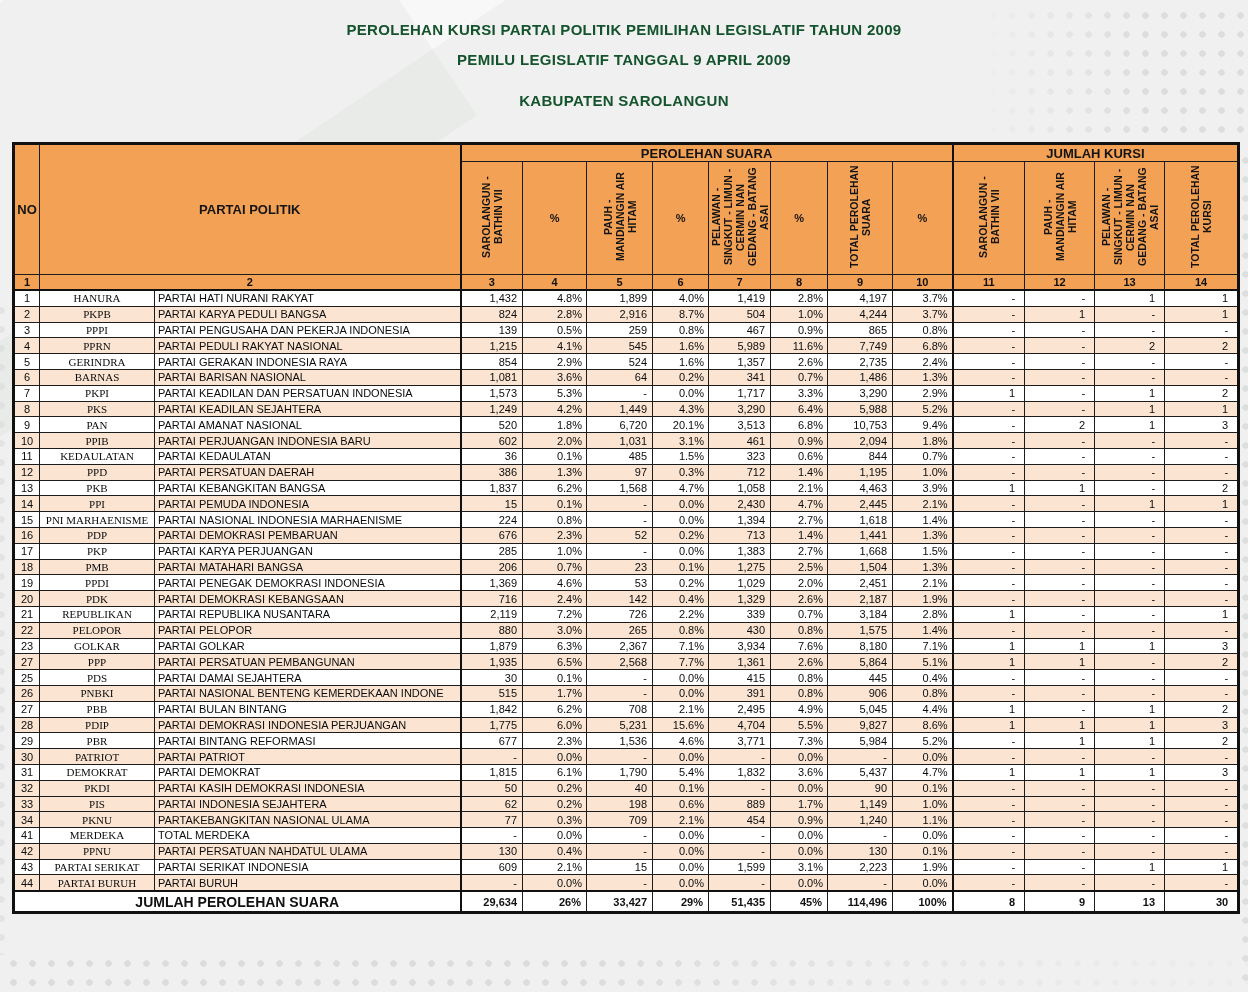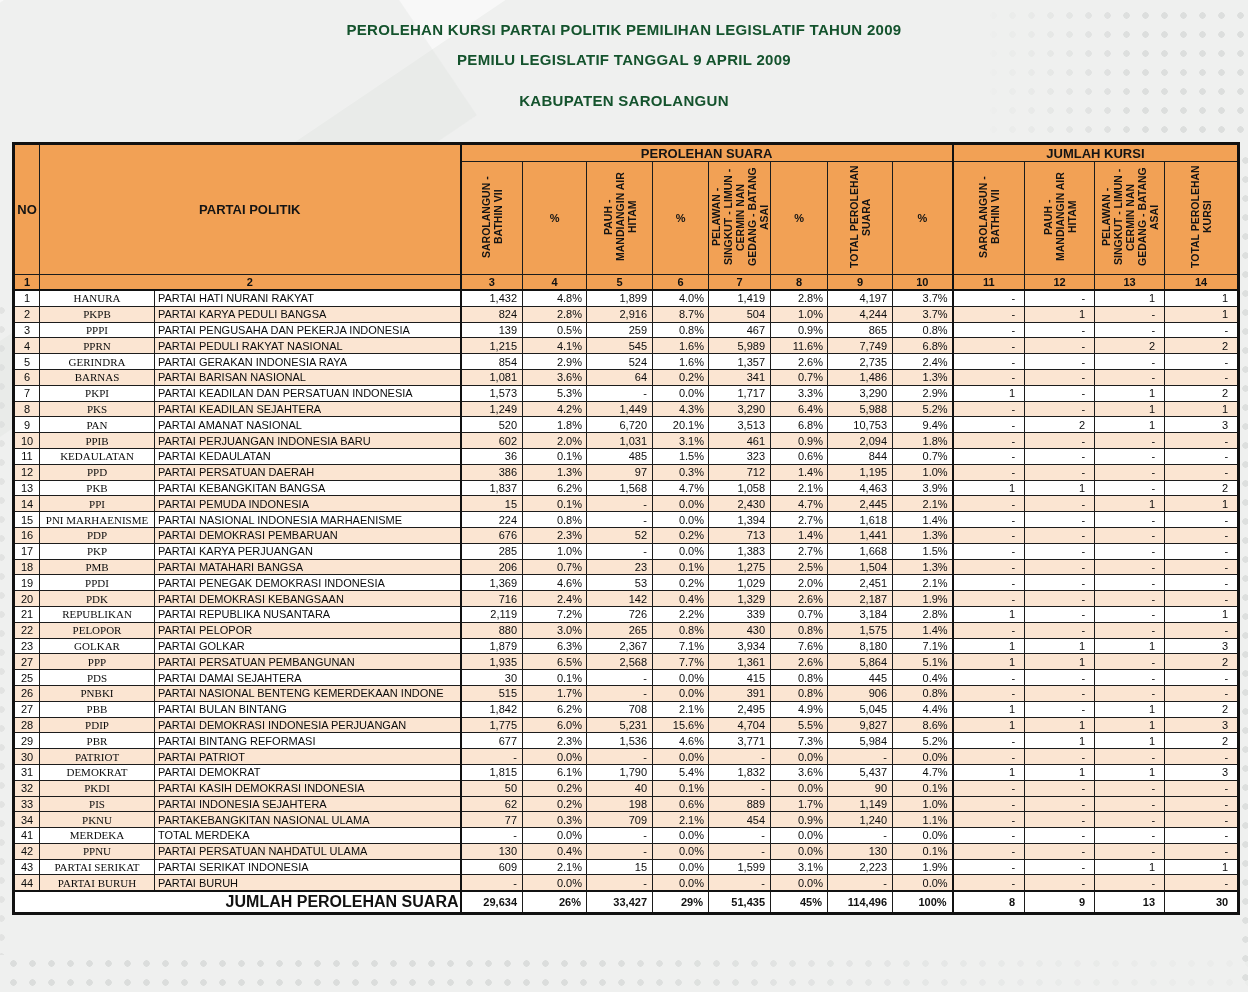--- a/index.html
+++ b/index.html
@@ -55,21 +55,21 @@
   tbody td{height:14.8px;padding:0 3px;color:#0c0c0c;}
   tbody tr.shaded td{background:#fbe5d2;}
   .c-no{text-align:center;padding:0 1px;}
   .c-abbr{text-align:center;font-family:Liberation Serif, serif;}
   .c-name{text-align:left;}
   .c-num{text-align:right;padding-right:5px;}
   .c-pct{text-align:right;padding-right:4px;}
   .c-kursi{text-align:right;padding-right:9px;}
   .sep-l{border-left:2px solid #111;}
   tfoot td{height:17px;font-weight:bold;border-top:2px solid #111;background:#fff;}
-  .total-label{text-align:right;font-size:16px;}
+  .total-label{text-align:center;font-size:14px;}
   tfoot .c-num,tfoot .c-pct{padding-right:5px;}
   tfoot .c-kursi{padding-right:9px;}
 </style>
 </head>
 <body>
 
 <div class="stripe stripe-a"></div>
 <div class="stripe stripe-b"></div>
 <div class="dots dots-top-right"></div>
 <div class="dots dots-right"></div>

